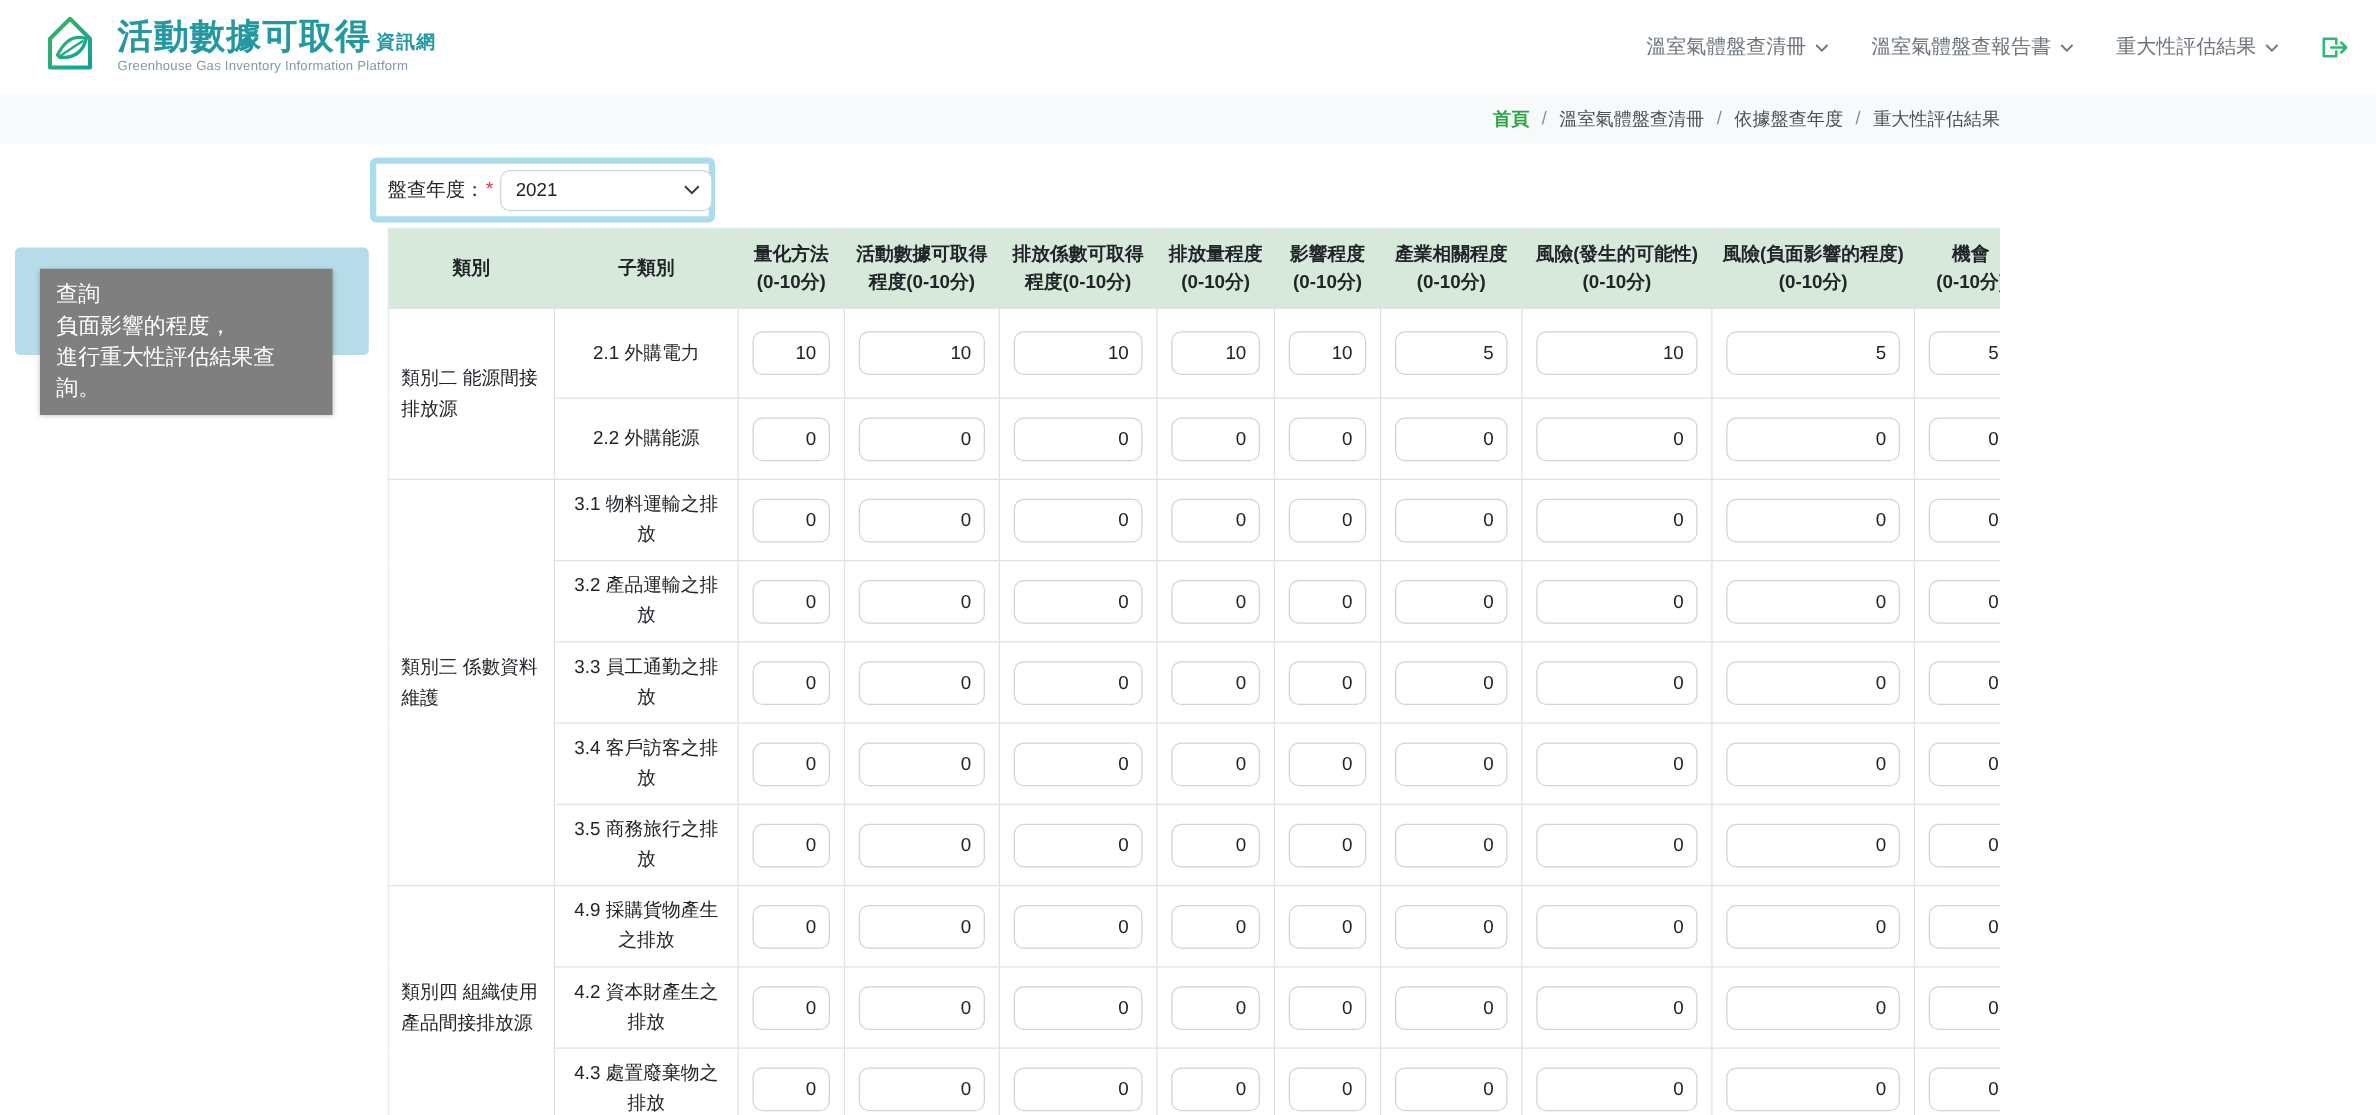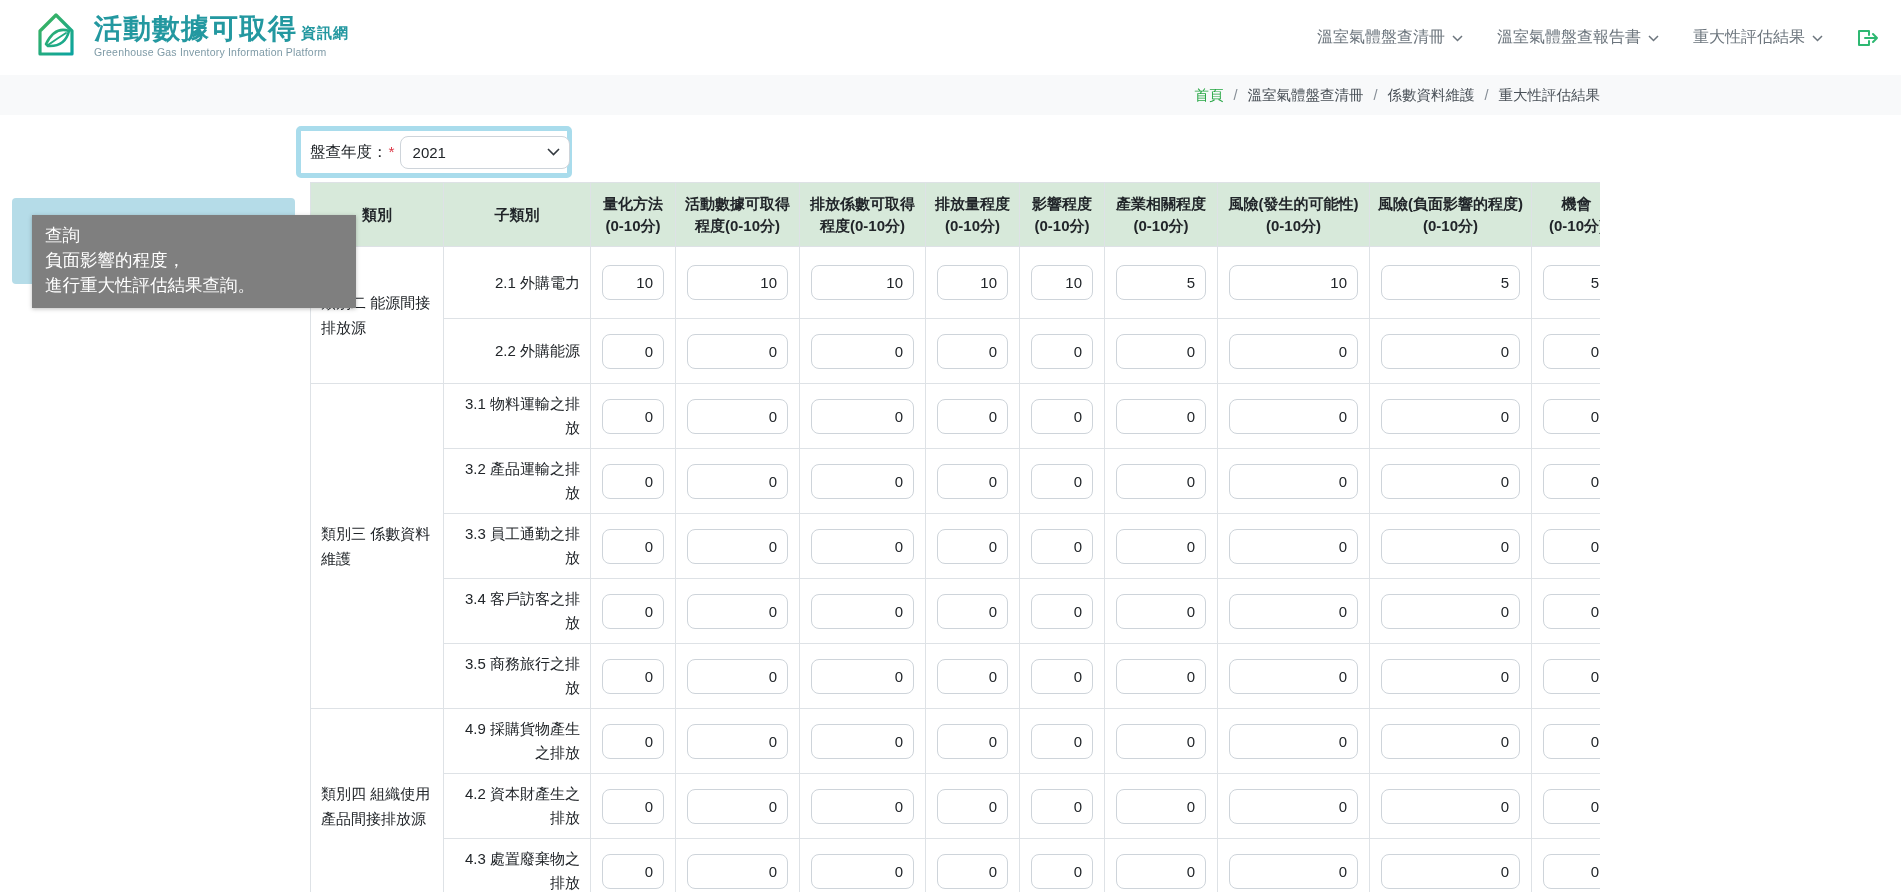--- a/index.html
+++ b/index.html
@@ -26,51 +26,51 @@
   .logo-text .title-suffix{font-size:15px;font-weight:bold;margin-left:4px;}
   .logo-text .subtitle{font-size:10.5px;color:#7e9aa6;margin-top:2px;letter-spacing:.2px;}
   .main-nav{position:absolute;right:22px;top:0;height:75px;display:flex;align-items:center;gap:34px;}
   .nav-item{display:flex;align-items:center;gap:7px;font-size:16px;color:var(--nav-gray);cursor:pointer;}
   .nav-item svg{margin-top:2px;}
   .logout-btn{display:flex;align-items:center;cursor:pointer;}
 
   
   .breadcrumb-bar{position:absolute;left:0;top:75px;width:100%;height:40px;background:#f8f9fa;}
   .breadcrumb{position:absolute;right:301px;top:0;height:40px;display:flex;align-items:center;gap:10px;font-size:14.5px;}
-  .breadcrumb .crumb-link{color:var(--accent-green);cursor:pointer;}
+  .breadcrumb .crumb-link{color:var(--accent-green);cursor:pointer;font-weight:bold;}
   .breadcrumb .crumb{color:#495057;}
   .breadcrumb .sep{color:#868e96;}
 
   
   .year-highlight{position:absolute;left:296px;top:126px;width:276px;height:52px;
     border:5px solid var(--highlight-blue);border-radius:5px;background:#fff;
     display:flex;align-items:center;padding-left:9px;}
   .year-label{font-size:15.5px;color:var(--text-dark);white-space:nowrap;}
   .req-mark{color:#dc3545;margin:0 5px 0 1px;font-size:15.5px;}
   .year-select-wrap{position:relative;}
   .year-select{appearance:none;-webkit-appearance:none;width:170px;height:33px;border:1px solid var(--input-border);
     border-radius:8px;background:#fff;font-size:15px;color:var(--text-dark);padding:0 28px 0 12px;
     font-family:inherit;cursor:pointer;}
   .select-chevron{position:absolute;right:10px;top:12px;pointer-events:none;}
 
   
   .helper-layer{position:absolute;left:12px;top:198px;width:283px;height:86px;background:var(--helper-blue);border-radius:4px;z-index:5;}
-  .tour-tooltip{position:absolute;left:32px;top:215px;width:324px;z-index:6;background:var(--tooltip-gray);
+  .tour-tooltip{position:absolute;left:32px;top:215px;width:234px;z-index:6;background:var(--tooltip-gray);
     color:#fff;padding:8px 13px 10px;font-size:17.5px;line-height:1.42;box-shadow:0 1px 4px rgba(0,0,0,.25);}
 
   
   .table-clip{position:absolute;left:310px;top:182px;width:1290px;height:730px;overflow:hidden;z-index:1;}
   table.assessment{border-collapse:collapse;table-layout:fixed;width:1311px;background:#fff;}
   .assessment th,.assessment td{border:1px solid var(--border-gray);}
   .assessment thead th{background:var(--header-green);height:64px;font-size:15px;font-weight:600;
     color:var(--text-dark);text-align:center;padding:4px 5px;line-height:1.45;}
   .assessment tbody tr{height:65px;}
   .assessment tbody tr.tall{height:72px;}
   td.cat-cell{text-align:left;vertical-align:middle;padding:6px 10px;font-size:15px;line-height:1.7;color:var(--text-dark);background:#fff;}
-  td.sub-cell{text-align:right;vertical-align:middle;padding:6px 10px;font-size:15px;line-height:1.6;color:var(--text-dark);}
+  td.sub-cell{text-align:center;vertical-align:middle;padding:6px 10px;font-size:15px;line-height:1.6;color:var(--text-dark);}
   td.score-cell{padding:0 11px;vertical-align:middle;}
   input.score-input{display:block;width:100%;height:35px;border:1px solid var(--input-border);border-radius:8px;
     text-align:right;padding:0 10px;font-size:15px;color:var(--text-dark);font-family:inherit;background:#fff;}
 </style>
 </head>
 <body>
 
 <div class="page">
 
   <header class="top-header">
@@ -123,21 +123,21 @@
       </div>
     </nav>
   </header>
 
   <div class="breadcrumb-bar">
     <div class="breadcrumb" id="breadcrumb">
         <span class="crumb-link">首頁</span>
         <span class="sep">/</span>
         <span class="crumb">溫室氣體盤查清冊</span>
         <span class="sep">/</span>
-        <span class="crumb">係數資料維護</span>
+        <span class="crumb">依據盤查年度</span>
         <span class="sep">/</span>
         <span class="crumb">重大性評估結果</span>
       </div>
   </div>
 
   <div class="year-highlight">
     <span class="year-label">盤查年度：</span>
       <span class="req-mark">*</span>
     <span class="year-select-wrap">
       <select class="year-select" id="year-select"><option>2021</option></select>

